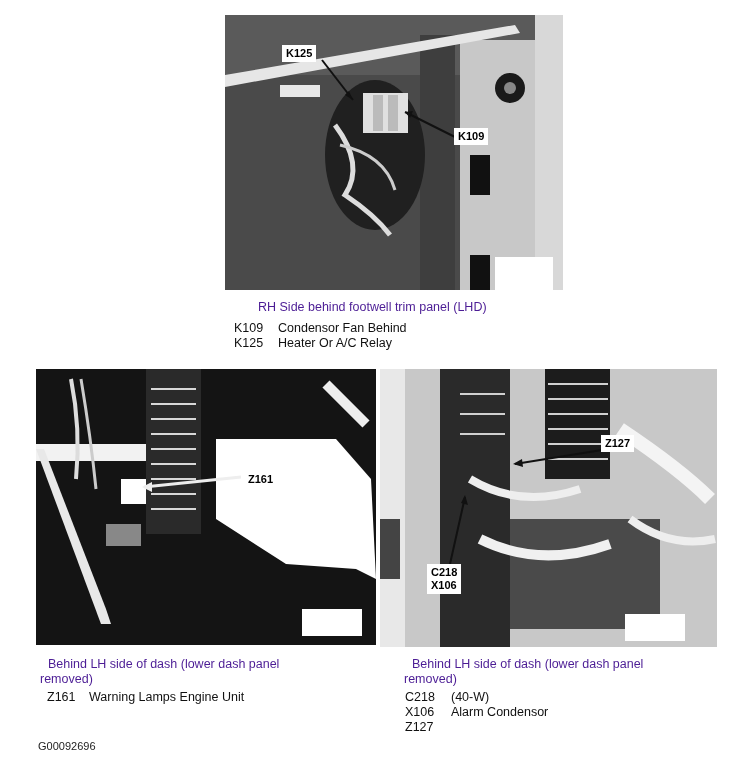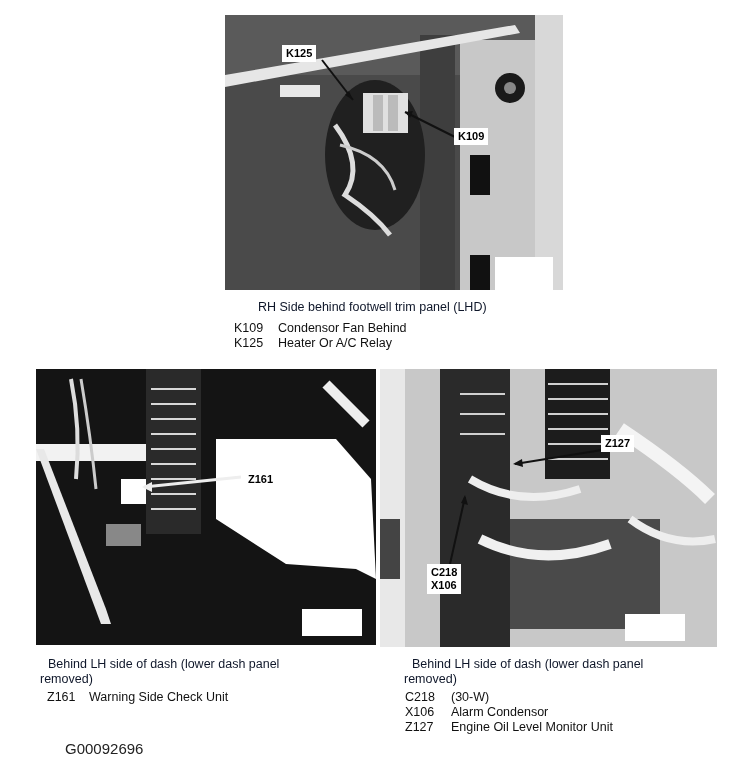--- a/index.html
+++ b/index.html
@@ -2,25 +2,25 @@
 <html><head>
 <meta charset="utf-8">
 <style>
   html, body { margin:0; padding:0; background:#ffffff; }
   body { width:750px; height:768px; position:relative; overflow:hidden;
          font-family:"Liberation Sans", sans-serif; color:#111; }
   .photo { position:absolute; overflow:hidden; }
   .photo svg { display:block; }
   .label { position:absolute; background:#fff; font-weight:bold; font-size:11px;
            padding:2px 4px; line-height:13px; color:#000; }
-  .caption { position:absolute; font-size:12.5px; line-height:15px; color:#0f172a; }
+  .caption { position:absolute; font-size:12.5px; line-height:15px; color:#4c1d95; }
   .legend { position:absolute; font-size:12.5px; line-height:15px; }
   .legend .row { display:flex; }
   .legend .code { display:inline-block; }
-  .footer-id { position:absolute; font-size:15px; color:#222;margin-left:27px; }
+  .footer-id { position:absolute; font-size:11px; color:#222; }
 </style>
 </head>
 <body>
 
 <div class="photo" style="left:225px; top:15px; width:338px; height:275px; background:#3a3a3a;">
   <svg width="338" height="275">
     <rect width="338" height="275" fill="#4a4a4a"></rect>
     <rect x="0" y="0" width="338" height="60" fill="#5a5a5a"></rect>
     <rect x="195" y="20" width="35" height="255" fill="#3e3e3e"></rect>
     <rect x="235" y="25" width="75" height="250" fill="#c8c8c8"></rect>
@@ -86,21 +86,21 @@
     <polygon points="106,118 116,113 116,123" fill="#eee"></polygon>
     <rect x="266" y="240" width="60" height="27" fill="#fff"></rect>
   </svg>
   <div class="label" style="left:208px; top:102px; background:transparent;">Z161</div>
 </div>
 
 <div class="caption" style="left:40px; top:657px; width:280px; text-indent:8px;">Behind LH side of dash (lower dash panel removed)</div>
 <div class="legend" style="left:47px; top:690px;">
   <div class="row">
     <span class="code" style="width:42px;">Z161</span>
-    <span>Warning Side Check Unit</span>
+    <span>Warning Lamps Engine Unit</span>
   </div>
 </div>
 
 <div class="photo" style="left:380px; top:369px; width:337px; height:278px; background:#bdbdbd;">
   <svg width="337" height="278">
     <rect width="337" height="278" fill="#c8c8c8"></rect>
     <rect x="0" y="0" width="25" height="278" fill="#e8e8e8"></rect>
     <rect x="0" y="150" width="20" height="60" fill="#444"></rect>
     <rect x="60" y="0" width="70" height="278" fill="#2a2a2a"></rect>
     <rect x="165" y="0" width="65" height="110" fill="#1c1c1c"></rect>
@@ -130,25 +130,24 @@
   <div class="label" style="left:47px; top:195px;">
     <div>C218</div>
     <div>X106</div>
   </div>
 </div>
 
 <div class="caption" style="left:404px; top:657px; width:280px; text-indent:8px;">Behind LH side of dash (lower dash panel removed)</div>
 <div class="legend" style="left:405px; top:690px;">
   <div class="row">
     <span class="code" style="width:46px;">C218</span>
-    <span>(30-W)</span>
+    <span>(40-W)</span>
   </div>
   <div class="row">
     <span class="code" style="width:46px;">X106</span>
     <span>Alarm Condensor</span>
   </div>
   <div class="row">
     <span class="code" style="width:46px;">Z127</span>
-    <span>Engine Oil Level Monitor Unit</span>
   </div>
 </div>
 
 <div class="footer-id" style="left:38px; top:740px;">G00092696</div>
 
 </body></html>

